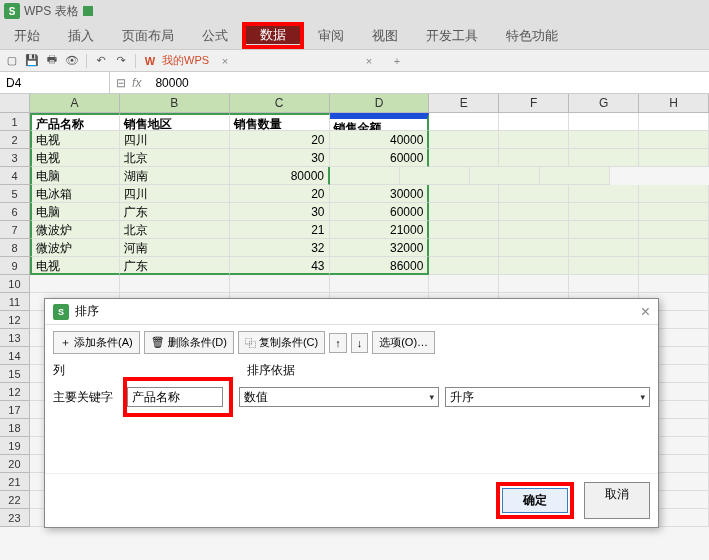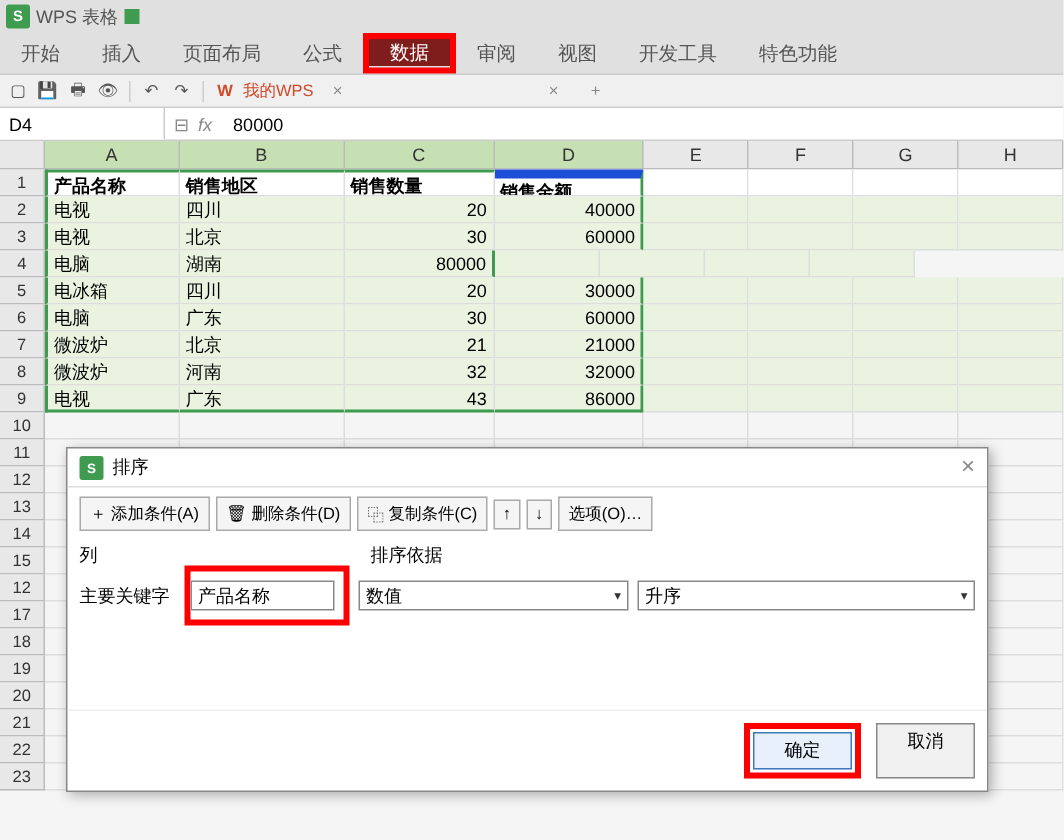--- a/index.html
+++ b/index.html
@@ -46,21 +46,21 @@
   .dlg-check { margin-left: auto; display: flex; align-items: center; gap: 4px; font-size: 12px; }
   .dlg-headers { display: flex; padding: 2px 8px; font-size: 12px; }
   .dlg-row { display: flex; padding: 2px 8px; align-items: center; gap: 6px; }
   .dlg-label { width: 70px; font-size: 12px; }
   .dlg-combo { border: 1px solid #888; height: 20px; padding: 0 4px; font-size: 12px; display: flex; align-items: center; justify-content: space-between; background: #fff; }
   .dlg-combo .arrow { font-size: 9px; color: #333; }
   .red-box { border: 4px solid #ff0000; }
   .dlg-spacer { height: 60px; }
   .dlg-footer { display: flex; justify-content: flex-end; gap: 10px; padding: 8px; border-top: 1px solid #eee; }
   .dlg-footer-btn { border: 1px solid #888; background: #f0f0f0; padding: 3px 20px; font-size: 12px; cursor: pointer; }
-  .dlg-footer-btn.primary { border: 1px solid #3a7abd; background: #e8f0fb; }
+  .dlg-footer-btn.primary { border: 1px solid #3a7abd; background: #e8f0fb; font-weight: bold; }
   
   .cw-a { width: 90px; } .cw-b { width: 110px; } .cw-c { width: 100px; } .cw-d { width: 100px; }
   .cw-e, .cw-f, .cw-g, .cw-h { width: 70px; }
 </style>
 </head>
 <body>
 
 <div class="titlebar">
   <div class="logo">S</div>
   <div class="title">WPS 表格</div>
@@ -411,21 +411,21 @@
     <div style="width:194px">列</div>
     <div style="width:190px">排序依据</div>
   </div>
   <div class="dlg-row">
     <div class="dlg-label">主要关键字</div>
     <div class="red-box" style="margin-left:-6px;margin-top:-6px;margin-bottom:-6px;padding:6px 6px 6px 0">
       <div class="dlg-combo" style="width:96px">
         <span>产品名称</span>
       </div>
     </div>
-    <div class="dlg-combo" style="width:180px">
+    <div class="dlg-combo" style="width:200px">
       <span>数值</span>
       <span class="arrow">▾</span>
     </div>
     <div class="dlg-combo" style="flex:1">
       <span>升序</span>
       <span class="arrow">▾</span>
     </div>
   </div>
   <div class="dlg-spacer"></div>
   <div class="dlg-footer">

